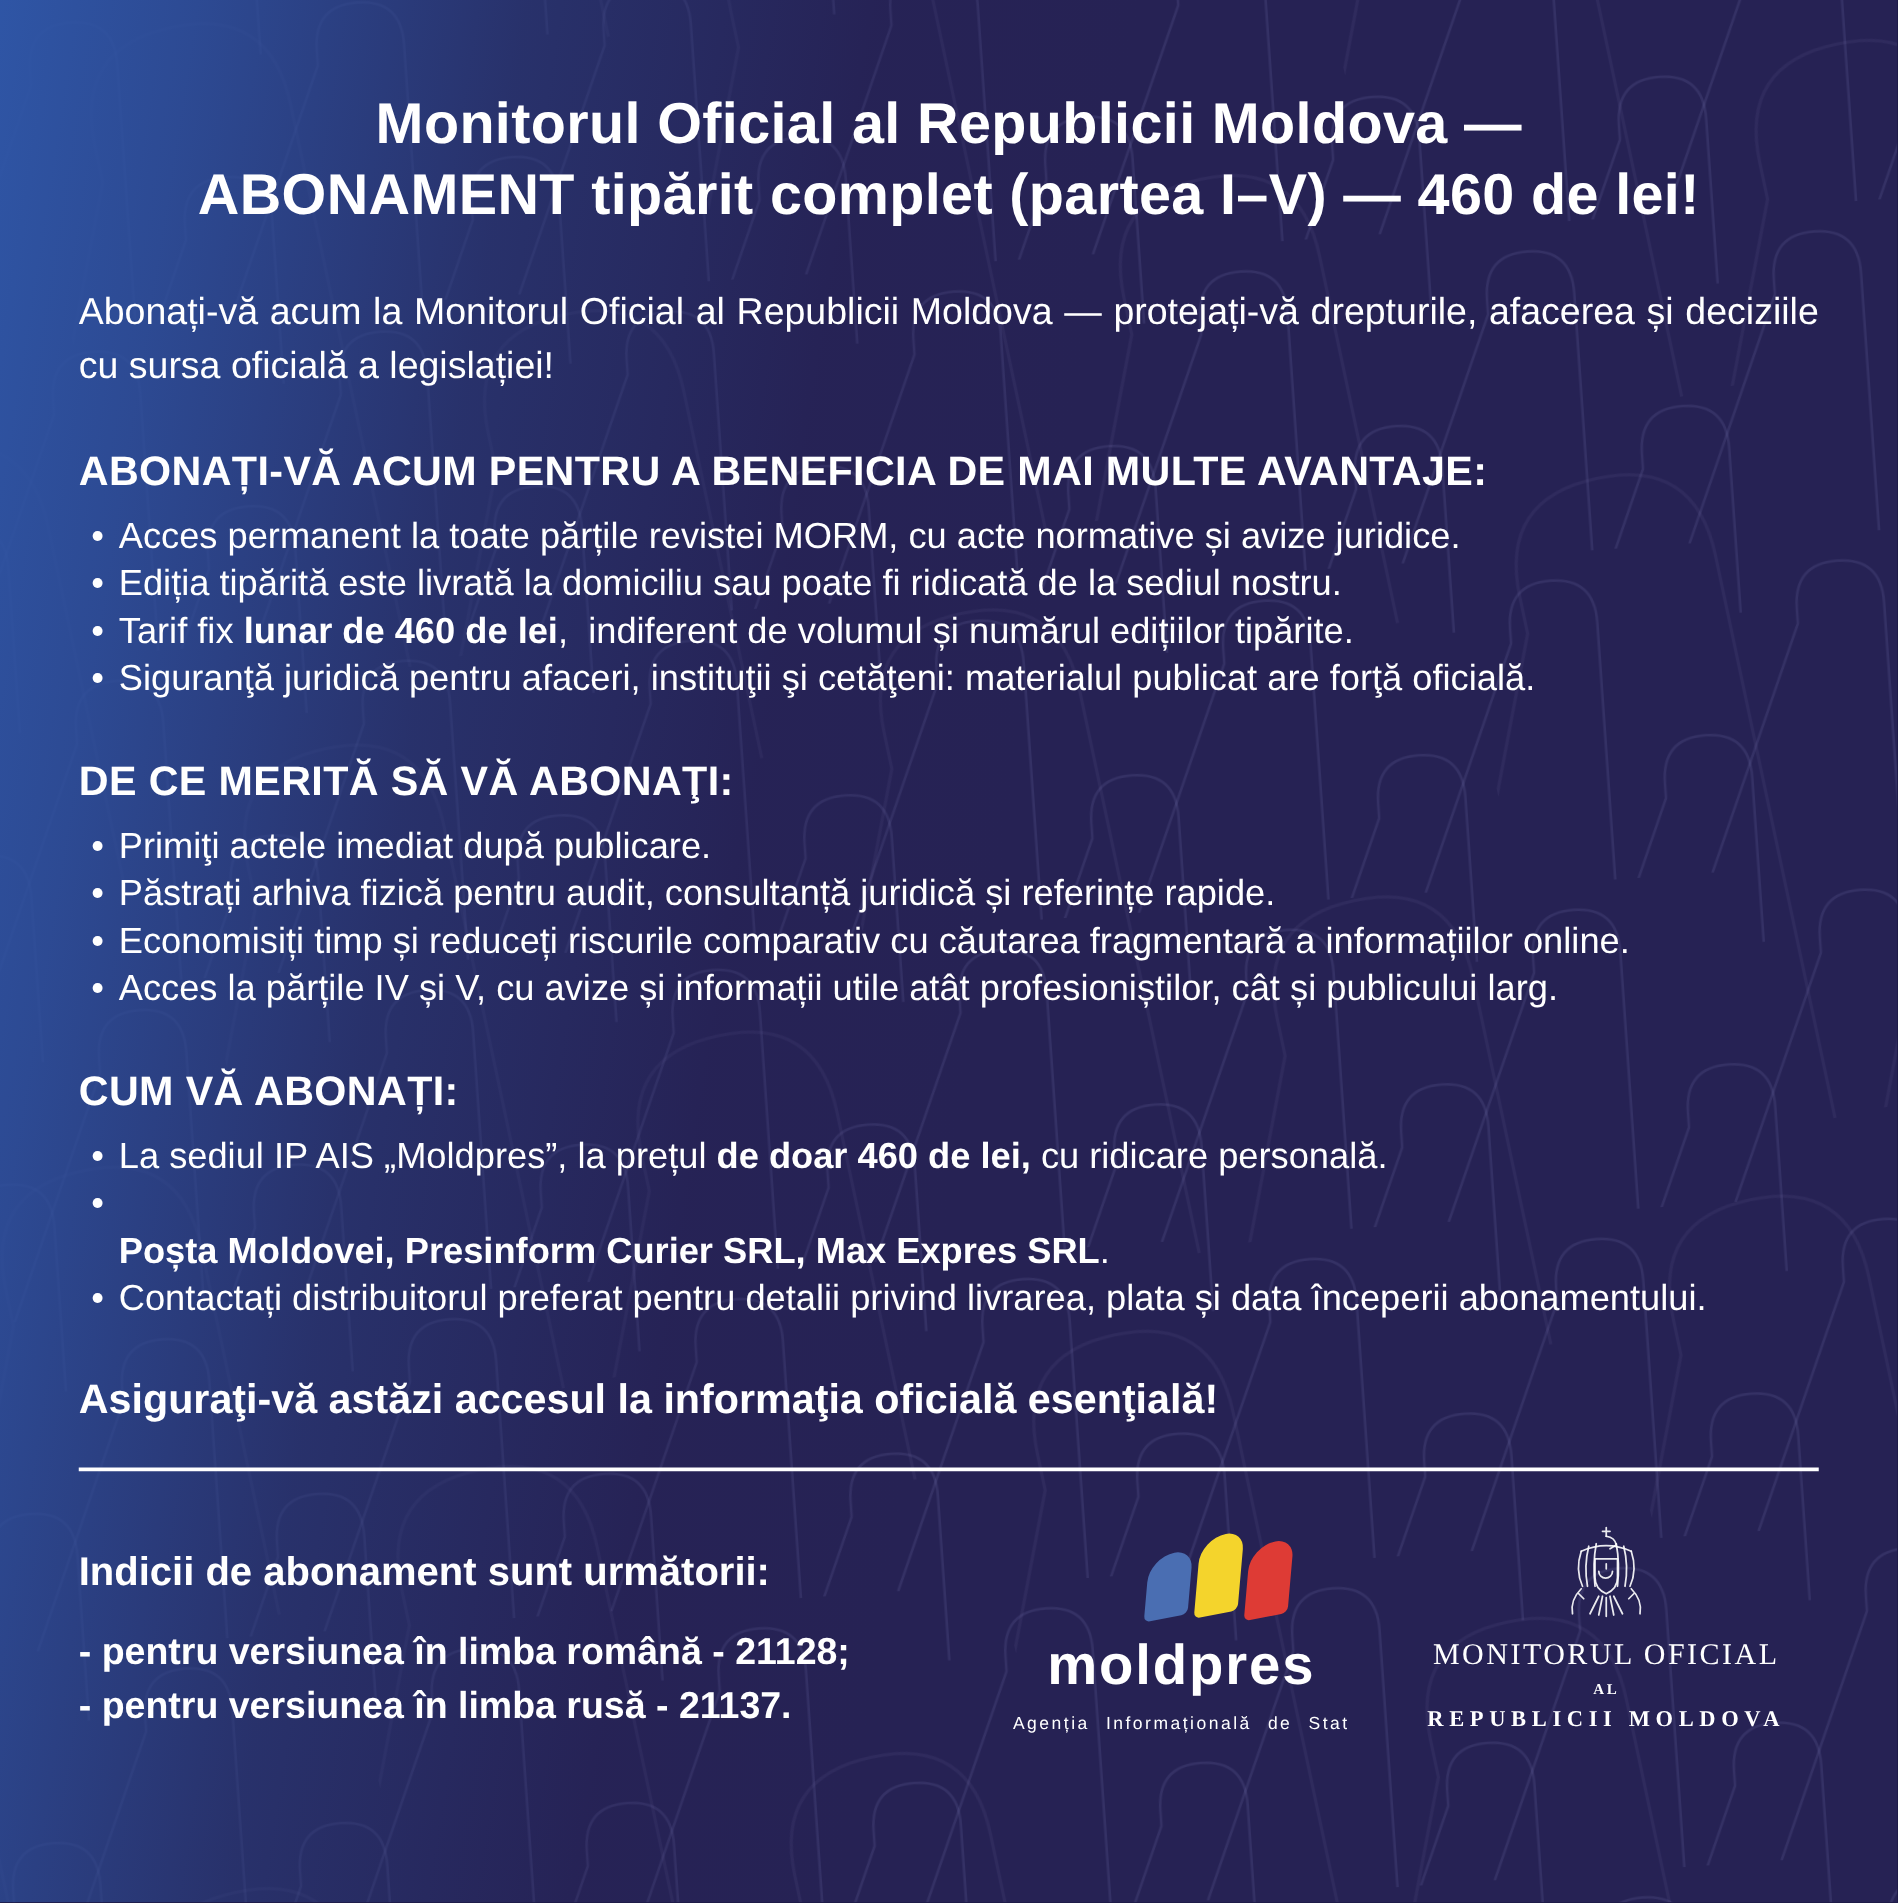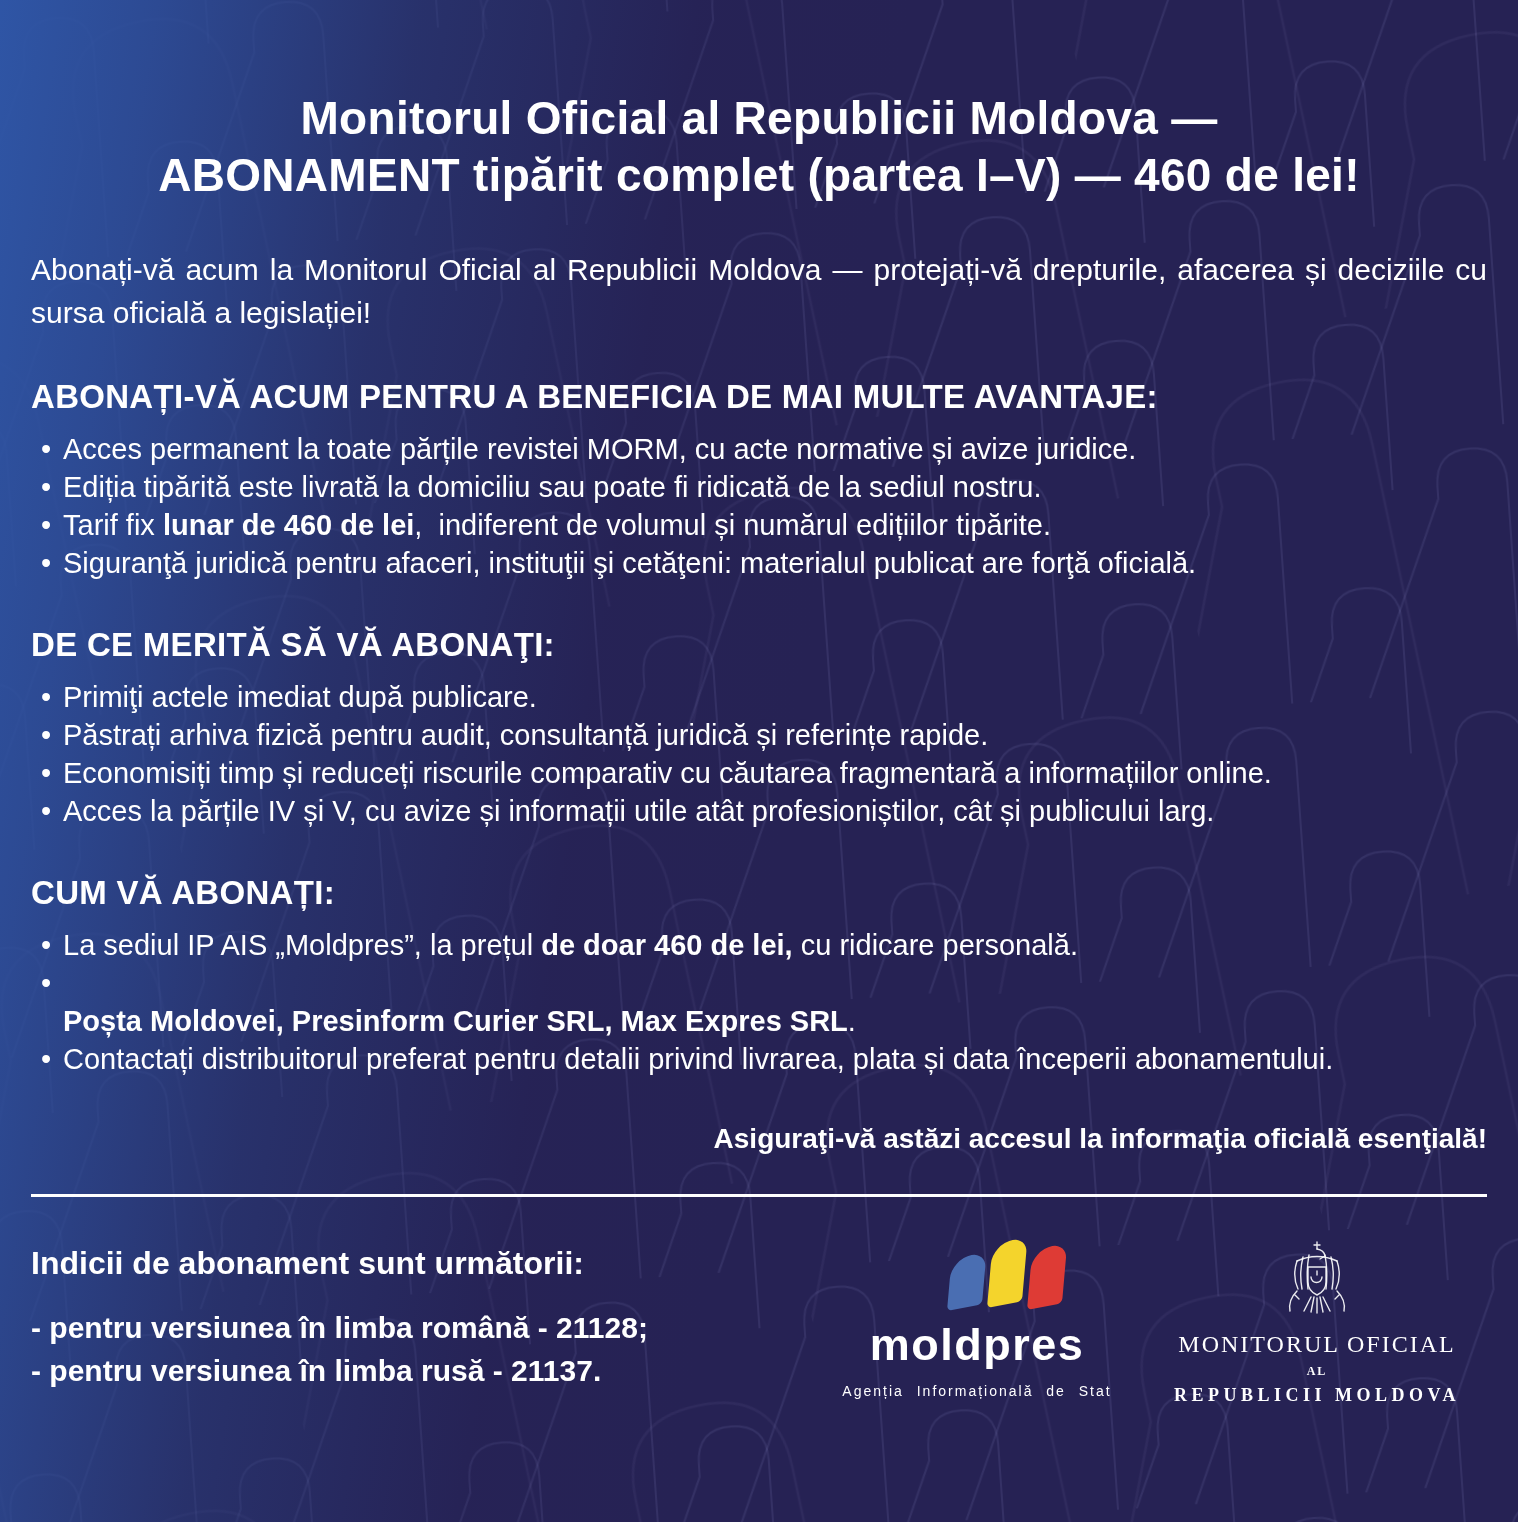--- a/index.html
+++ b/index.html
@@ -14,21 +14,21 @@
   .bg-pattern{position:absolute;inset:0;z-index:0;display:block;}
   .grad-overlay{
     position:absolute;inset:0;z-index:1;
     background:linear-gradient(99deg,
       rgba(47,87,168,0.97) 0%,
       rgba(46,81,158,0.85) 9%,
       rgba(42,62,126,0.55) 24%,
       rgba(38,37,92,0.20) 40%,
       rgba(38,34,84,0) 52%);
   }
-  .content{position:absolute;inset:0;z-index:2;padding:0 31px;box-sizing:border-box;margin-top:20px;}
+  .content{position:absolute;inset:0;z-index:2;padding:0 63px;box-sizing:border-box;}
 
   .title{
     margin:70px 0 0;
     text-align:center;
     font-size:46px;font-weight:bold;
     line-height:57px;letter-spacing:0.3px;
     white-space:nowrap;
   }
   .intro{
     margin:44px 0 0;
@@ -42,32 +42,32 @@
   }
   .bullet-list{list-style:none;margin:0;padding:0;}
   .bullet-item{display:flex;font-size:29px;line-height:38px;}
   .bullet-item .dot{flex:0 0 32px;padding-left:10px;box-sizing:border-box;}
   .bullet-item .bullet-text{flex:1;}
   .bullet-item.justify .bullet-text{text-align:justify;}
   .b{font-weight:bold;}
 
   .cta-line{
     margin:42px 0 0;
-    text-align:right;font-size:28px;font-weight:bold;line-height:38px;
+    text-align:left;font-size:33px;font-weight:bold;line-height:38px;
   }
   .promo-lines{
     margin:30px 0 0;
     text-align:center;font-size:30px;font-weight:bold;line-height:40px;
   }
   .divider{
     border:none;border-top:3px solid #ffffff;
     margin:36px 0 0;width:100%;
   }
 
-  .footer{display:flex;align-items:flex-start;margin-top:42px;}
+  .footer{display:flex;align-items:flex-end;margin-top:42px;}
   .indices{flex:1;min-width:0;}
   .indices-heading{margin:6px 0 24px;font-size:32px;font-weight:bold;}
   .index-line{margin:0;font-size:30px;font-weight:bold;line-height:43px;}
 
   .moldpres{width:300px;display:flex;flex-direction:column;align-items:center;margin-top:2px;}
   .flags{display:flex;align-items:flex-end;height:70px;margin-left:60px;}
   .flag{display:inline-block;width:35px;border-radius:20px 15px 5px 5px;margin-right:5px;transform:skew(-5deg,-11deg);transform-origin:bottom left;}
   .flag-b{height:52px;}
   .flag-y{height:64px;margin-bottom:3px;}
   .flag-r{height:60px;margin-bottom:1px;}

